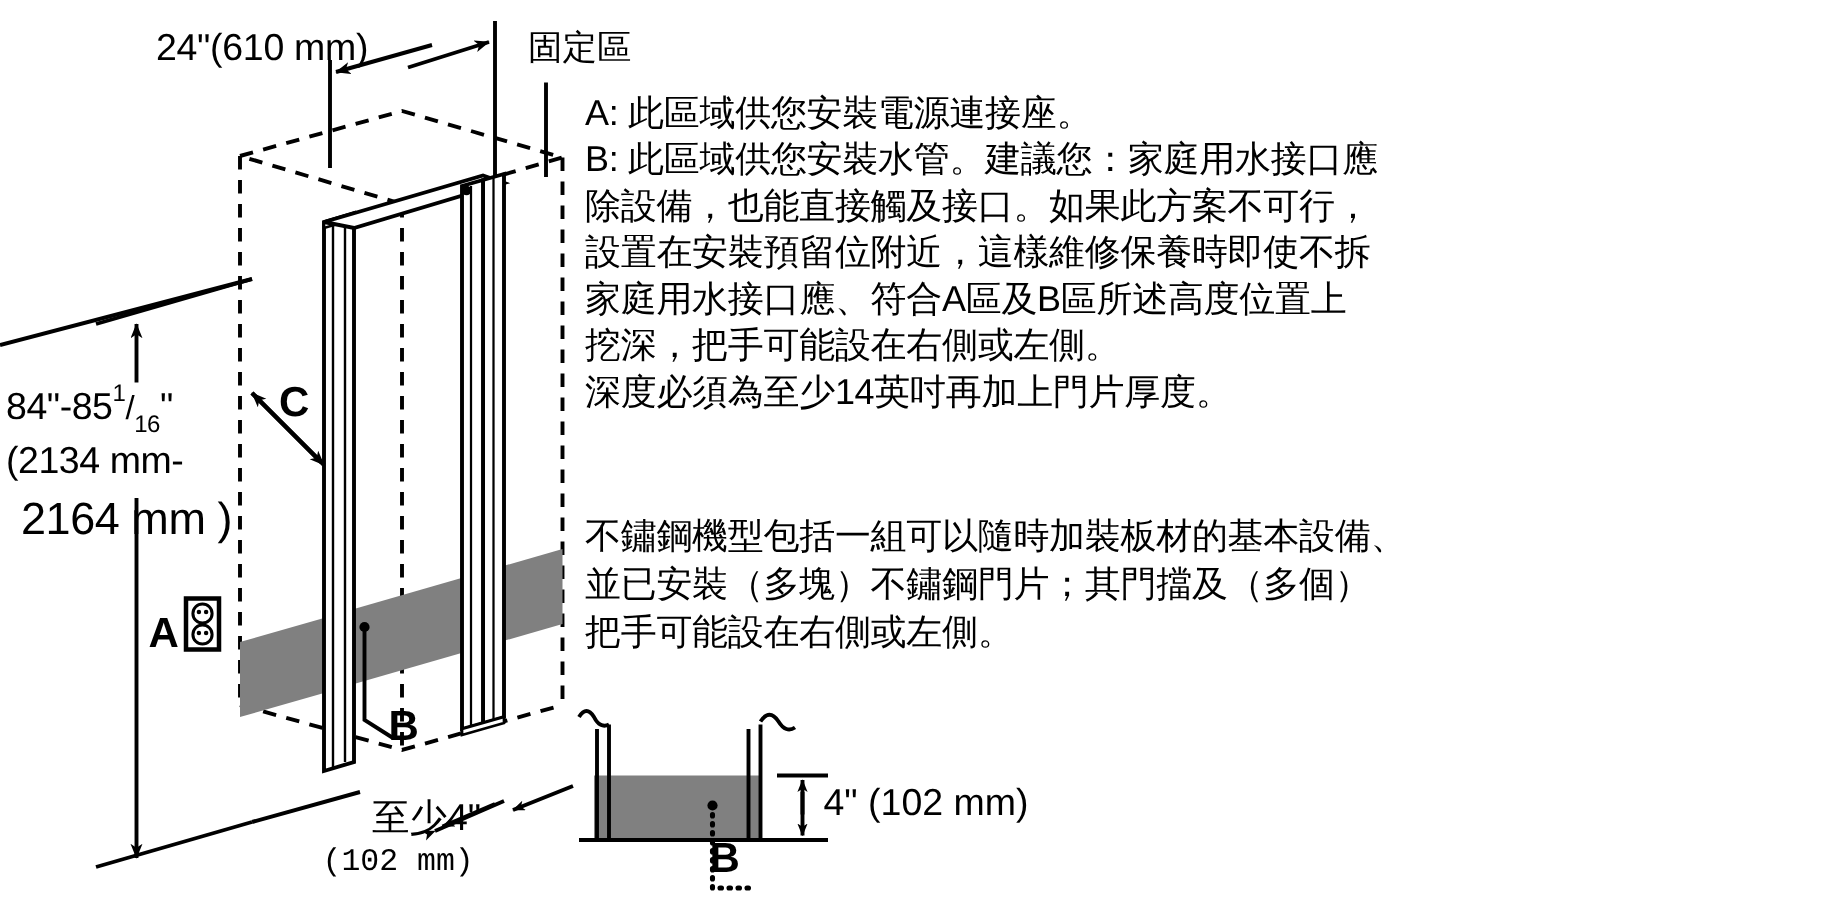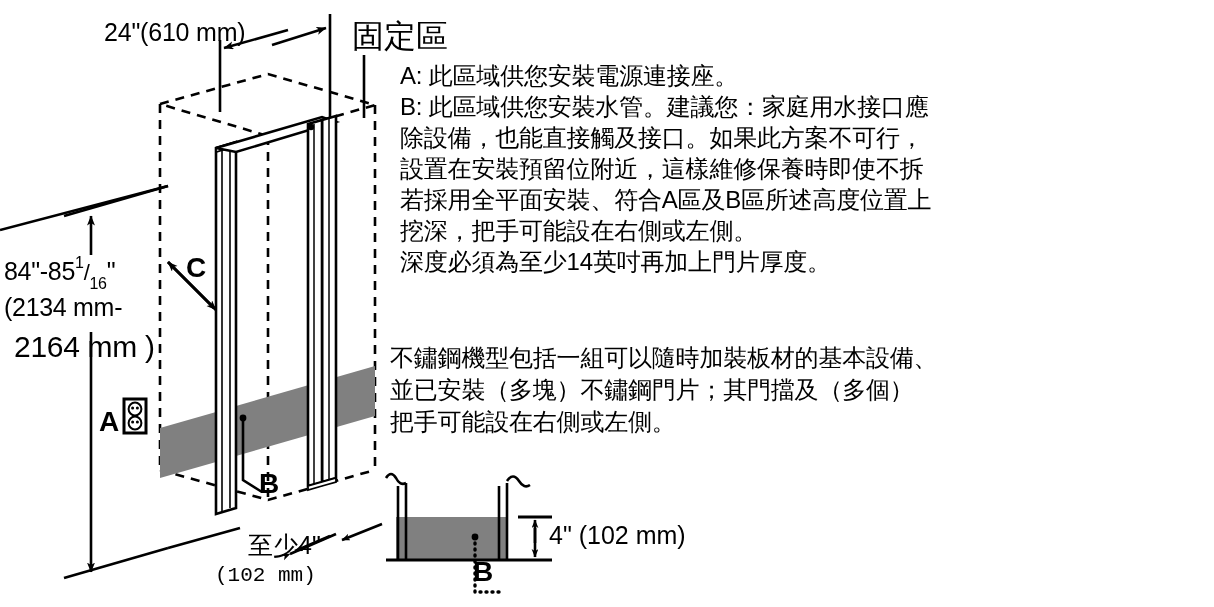--- a/index.html
+++ b/index.html
@@ -36,21 +36,21 @@
   
   .dim-top {
     left: 104px;
     top: 20px;
     font-size: 25px;
     letter-spacing: -0.2px;
   }
   .fix-zone {
     left: 352px;
     top: 20px;
-    font-size: 32px;
+    font-size: 23px;
   }
   .dim-left-1 {
     left: 4px;
     top: 258px;
     font-size: 25px;
     letter-spacing: -0.3px;
   }
   .dim-left-2 {
     left: 4px;
     top: 295px;
@@ -123,21 +123,20 @@
     top: 523px;
     font-size: 25px;
   }
 
   
   .note-block {
     position: absolute;
     left: 390px;
     top: 60px;
     width: 632px;
-    margin-left: 10px;
   }
   .note-line {
     font-size: 24px;
     line-height: 31px;
     white-space: pre;
     letter-spacing: -0.2px;
   }
   .para2 {
     position: absolute;
     left: 390px;
@@ -307,21 +306,21 @@
   <div class="txt dim-bot-1">至少4"</div>
   <div class="txt dim-bot-2">(102 mm)</div>
 
   <div class="txt dim-det">4" (102 mm)</div>
 
   <div class="note-block">
     <div class="note-line">A: 此區域供您安裝電源連接座。</div>
     <div class="note-line">B: 此區域供您安裝水管。建議您：家庭用水接口應</div>
     <div class="note-line">除設備，也能直接觸及接口。如果此方案不可行，</div>
     <div class="note-line">設置在安裝預留位附近，這樣維修保養時即使不拆</div>
-    <div class="note-line">若採用全平面安裝、符合A區及B區所述高度位置上</div>
+    <div class="note-line">家庭用水接口應、符合A區及B區所述高度位置上</div>
     <div class="note-line">挖深，把手可能設在右側或左側。</div>
     <div class="note-line">深度必須為至少14英吋再加上門片厚度。</div>
   </div>
 
   <div class="para2">
     <div class="note-line">不鏽鋼機型包括一組可以隨時加裝板材的基本設備、</div>
     <div class="note-line">並已安裝（多塊）不鏽鋼門片；其門擋及（多個）</div>
     <div class="note-line">把手可能設在右側或左側。</div>
   </div>
 

